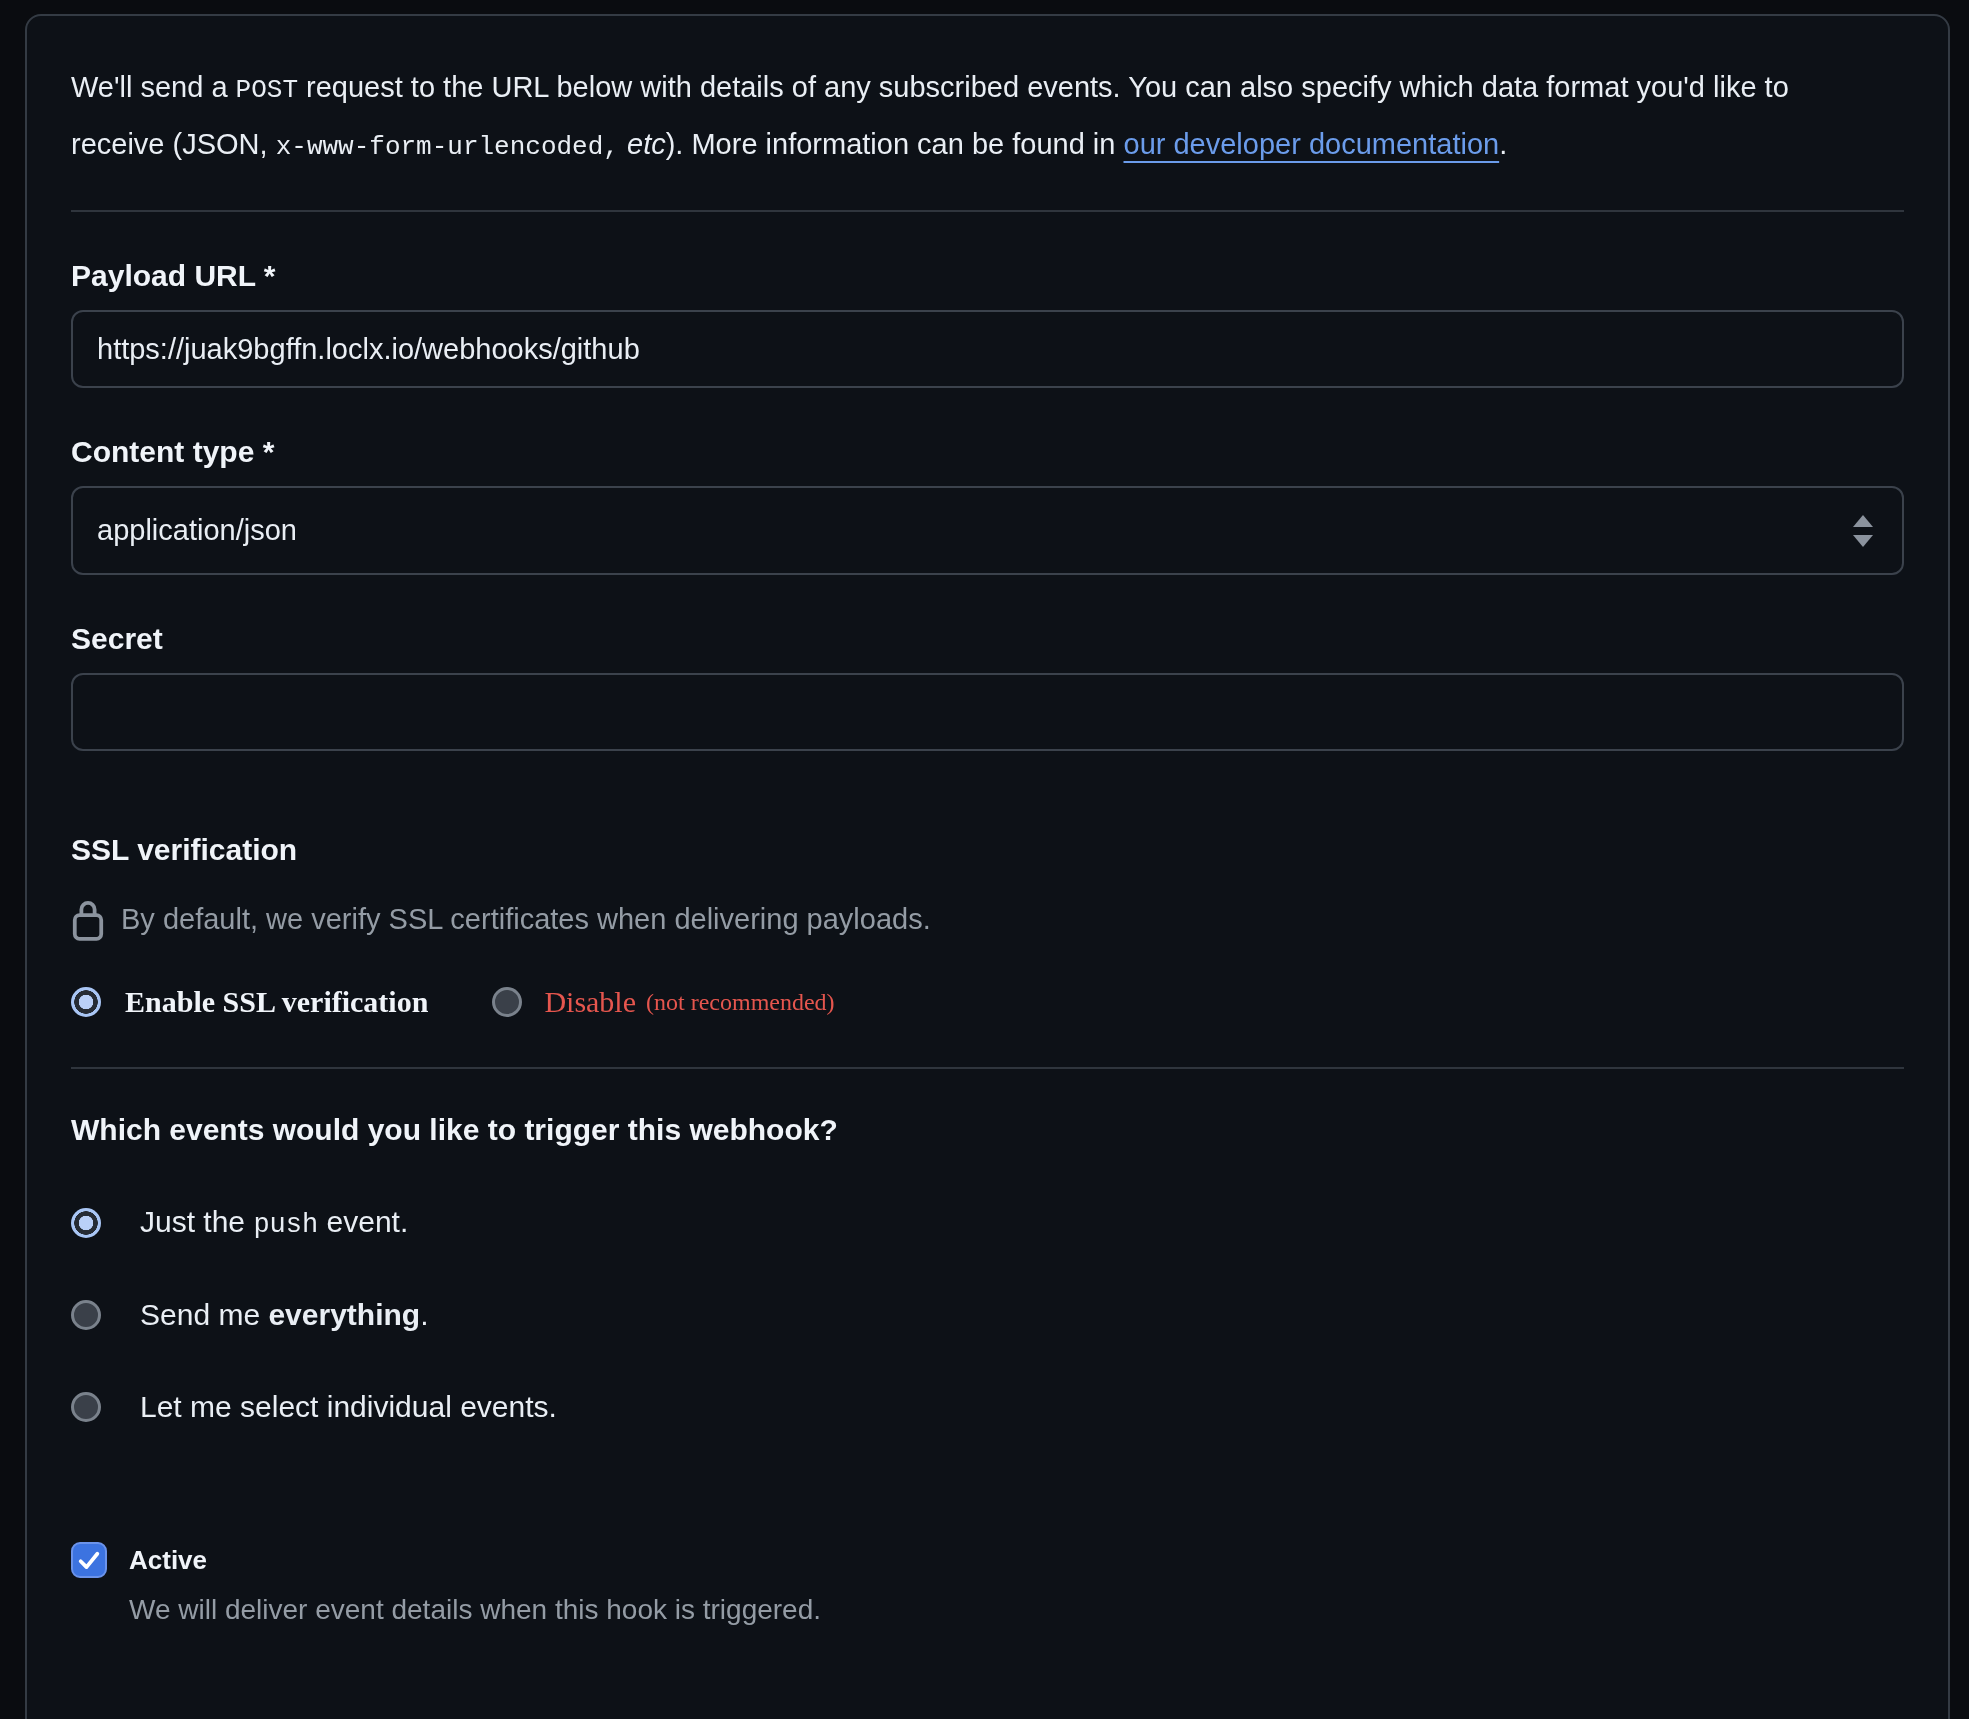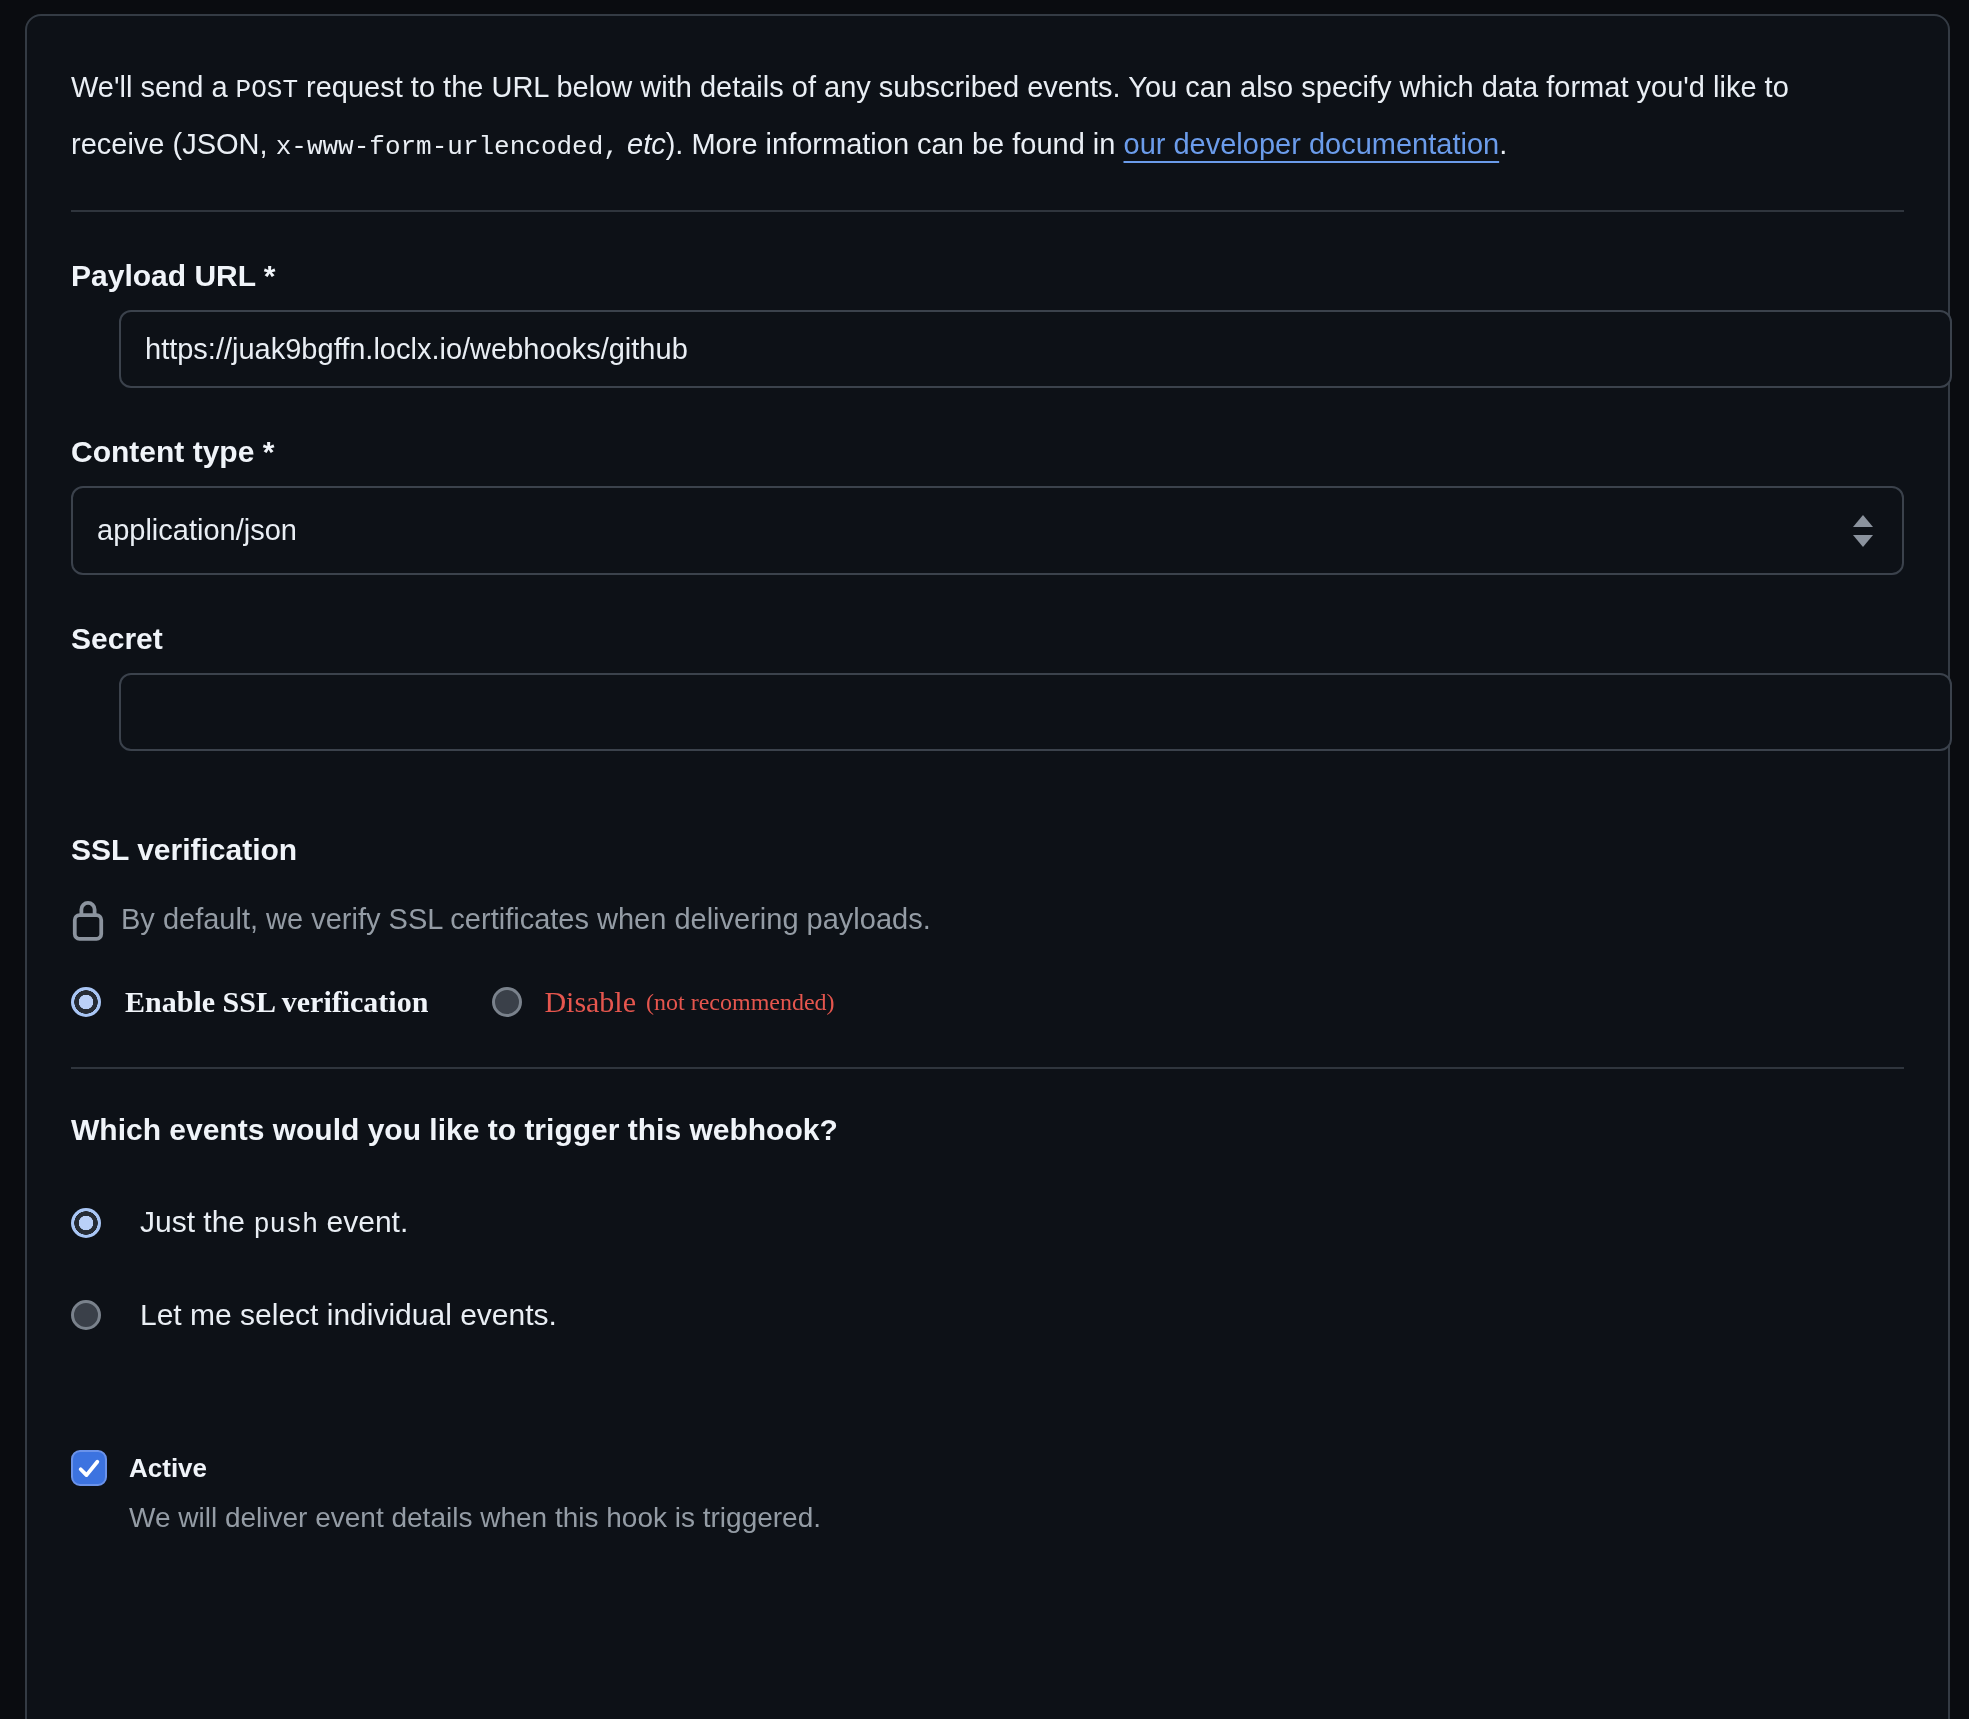--- a/index.html
+++ b/index.html
@@ -35,21 +35,20 @@
   }
   .field-label {
     display:block; margin-top:46px;
     font-size:30px; font-weight:700; color:#f0f4f9; line-height:36px;
   }
   .text-input {
     display:block; width:100%; height:78px; margin-top:16px;
     background:#0d1117; border:2px solid #3b424c; border-radius:12px;
     padding:0 24px; font-size:29px; color:#e9eef4; outline:none;
     font-family:"Liberation Sans","DejaVu Sans",sans-serif;
-    margin-left:48px;
   }
   .select {
     position:relative; display:flex; align-items:center;
     width:100%; height:89px; margin-top:16px;
     background:#0d1117; border:2px solid #3b424c; border-radius:12px;
     padding:0 24px; font-size:29px; color:#e9eef4; cursor:pointer;
   }
   .select .caret { position:absolute; right:26px; top:50%; transform:translateY(-50%); }
   .section-heading {
     margin-top:80px; font-size:30px; font-weight:700; color:#f0f4f9; line-height:38px;
@@ -127,20 +126,24 @@
 
   <hr class="divider" style="margin-top:48px">
 
   <h3 class="section-heading" style="margin-top:42px">Which events would you like to trigger this webhook?</h3>
 
   <div class="option-row">
     <div class="radio checked"></div>
     <span class="opt-text"><span>Just the </span><span class="mono">push</span><span> event.</span></span>
   </div>
 
+  <div class="option-row" style="margin-top:58px">
+    <div class="radio unchecked"></div>
+    <span class="opt-text"><span>Send me </span><b>everything</b><span>.</span></span>
+  </div>
 
   <div class="option-row" style="margin-top:58px">
     <div class="radio unchecked"></div>
     <span class="opt-text">Let me select individual events.</span>
   </div>
 
   <div class="active-row">
     <div class="checkbox">
       <svg width="30" height="30" viewBox="0 0 36 36" fill="none" stroke="#ffffff" stroke-width="4.5" stroke-linecap="round" stroke-linejoin="round">
         <polyline points="8,19.5 15,26.5 28,10.5"></polyline>

